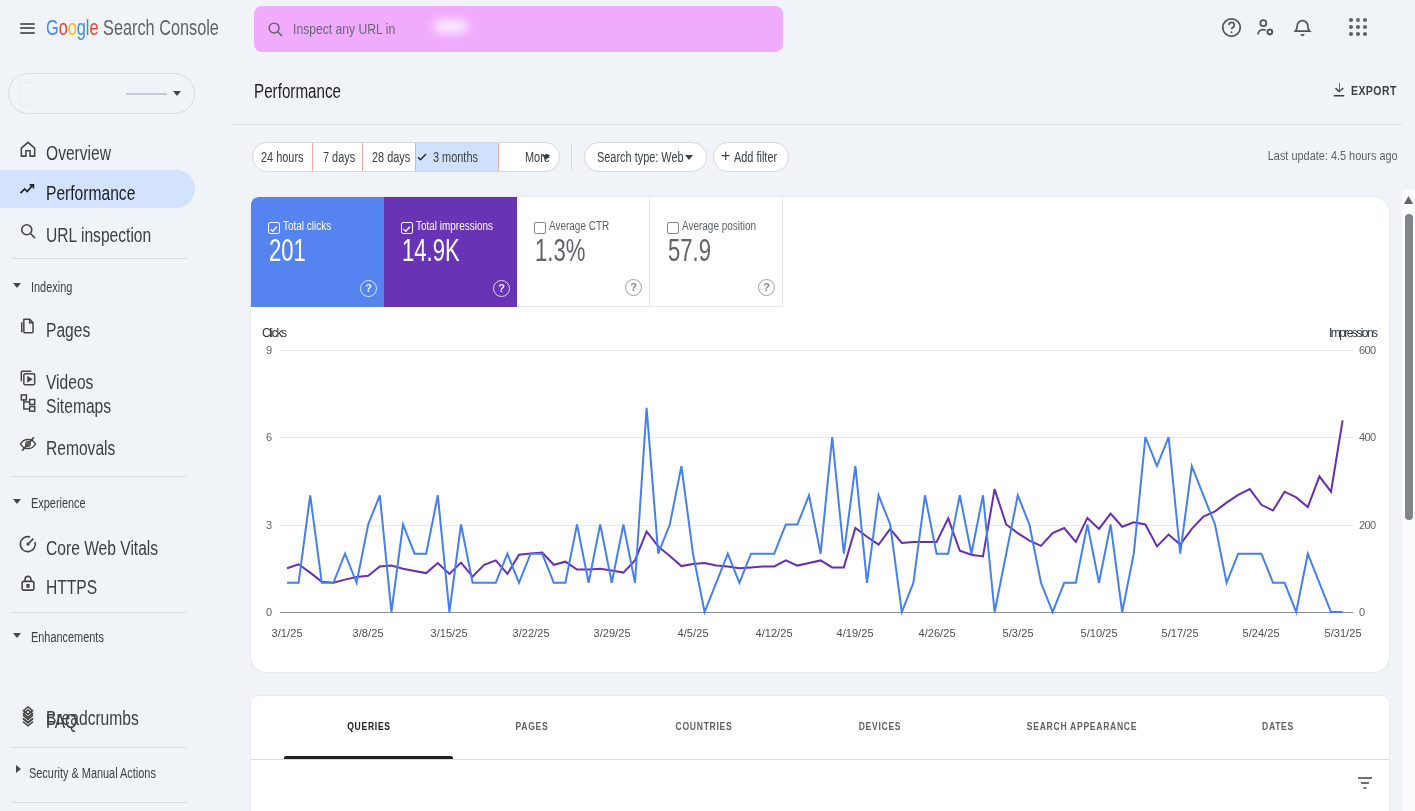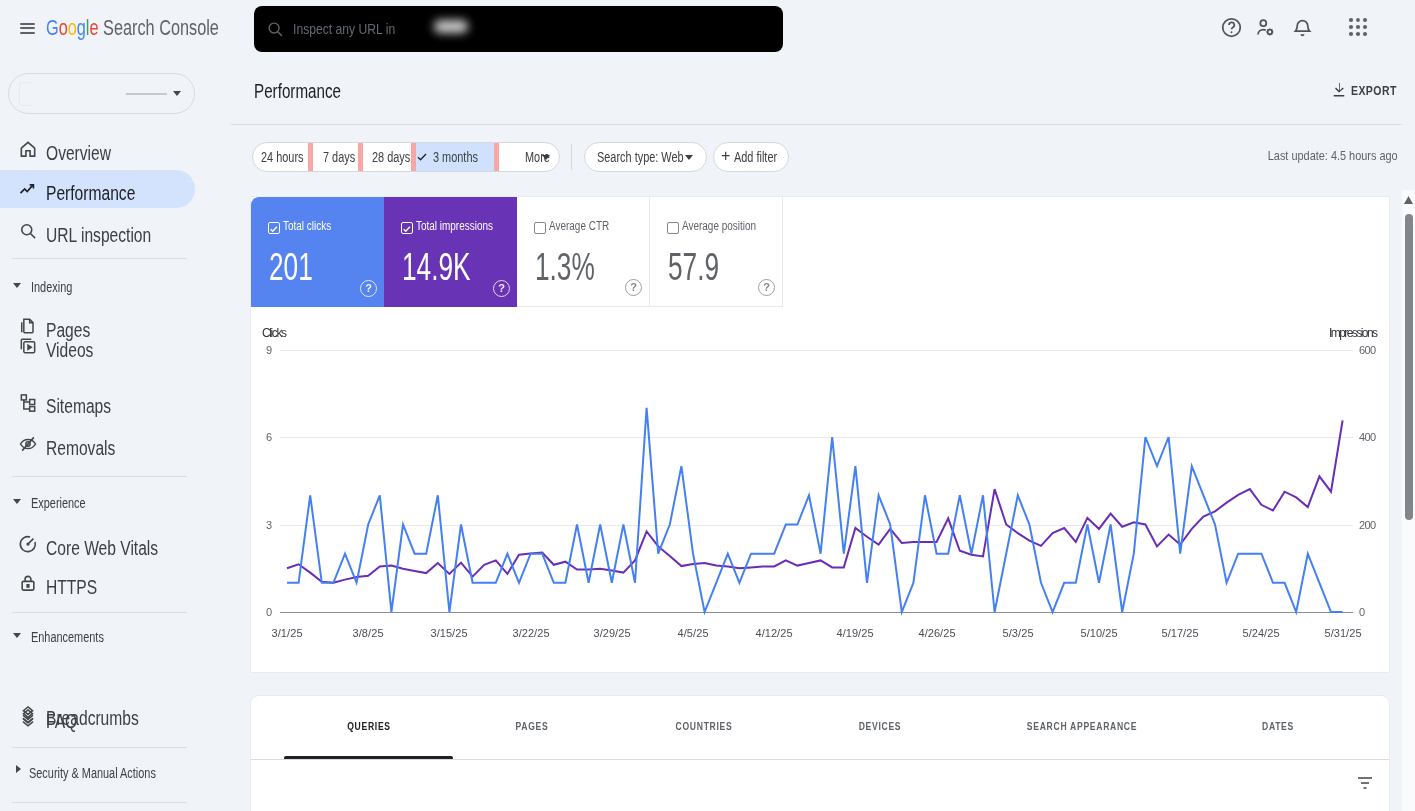--- a/index.html
+++ b/index.html
@@ -5,21 +5,21 @@
 * { margin:0; padding:0; box-sizing:border-box; }
 html,body { width:1415px; height:811px; overflow:hidden; }
 body { font-family:"Liberation Sans", sans-serif; background:#f0f3f8; position:relative; color:#202124; }
 .abs { position:absolute; }
 .t { display:inline-block; transform:scaleX(0.78); transform-origin:0 50%; white-space:nowrap; }
 
 #burger { left:20px; top:23px; width:15px; height:11px; }
 #burger div { height:1.8px; background:#5f6368; margin-bottom:2.7px; border-radius:1px;}
 #logo { left:46px; top:15px; font-size:22px; color:#5f6368;text-align:center; }
 #logo .t { transform:scaleX(0.74); }
-#searchbox { left:254px; top:6px; width:529px; height:46px; background:#000000; border-radius:8px;text-decoration:underline; }
+#searchbox { left:254px; top:6px; width:529px; height:46px; background:#f0abfc; border-radius:8px;text-decoration:underline; }
 #searchbox .ph { position:absolute; left:39px; top:14px; font-size:15px; color:#646a72; }
 #searchbox .ph .t { transform:scaleX(0.81); }
 #blurblob { position:absolute; left:180px; top:14px; width:34px; height:13px; background:#fdfeff; filter:blur(5px); border-radius:6px; opacity:.8;}
 .topicon { top:17px; }
 
 #proppill { left:8px; top:73px; width:187px; height:41px; border:1px solid #d7dade; border-radius:21px; }
 #ghostlogo { position:absolute; left:10px; top:8px; width:13px; height:24px; border:1.5px solid #e7eaf0; border-right:none; border-radius:2px;}
 #ghostline { position:absolute; left:117px; top:19px; width:41px; height:1.5px; background:#c3c8d2; }
 #proparrow { position:absolute; left:164px; top:17px; width:0; height:0; border:4.5px solid transparent; border-top:5.5px solid #43474c; }
 #ptitle { left:254px; top:80px; font-size:20px; color:#202124; }
@@ -31,35 +31,35 @@
 .navitem { left:0; width:230px; height:40px; }
 .navicon { position:absolute; left:18px; top:10px; width:20px; height:20px; }
 .navtext { position:absolute; left:46px; top:13px; font-size:20px; color:#3c4043; }
 .navhead { position:absolute; left:31px; top:13px; font-size:14px; color:#3c4043; }
 .tri { position:absolute; left:13px; top:17px; width:0; height:0; border:4.5px solid transparent; border-top:5.5px solid #444746; }
 .trir { position:absolute; left:16px; top:13px; width:0; height:0; border:4.5px solid transparent; border-left:5.5px solid #444746; }
 .sdiv { position:absolute; left:12px; width:175px; height:1px; background:#d9dde3; }
 #activepill { left:0; top:170px; width:195px; height:38px; background:#d3e3fd; border-radius:0 20px 20px 0; }
 
 #seg { left:252px; top:142px; height:30px; border:1px solid #d5d8dc; border-radius:15px; background:#fff; display:flex; align-items:stretch; overflow:hidden;}
-.segitem { font-size:14px; color:#3c4043; border-right:5px solid #fca5a5; display:flex; align-items:center; flex-shrink:0; position:relative;}
+.segitem { font-size:14px; color:#3c4043; border-right:1px solid #fca5a5; display:flex; align-items:center; flex-shrink:0; position:relative;}
 .seg3m { background:#cfe1fc; }
 #vsep { left:571px; top:144px; width:1px; height:26px; background:#d5d8dc; }
 .chip { position:absolute; top:142px; height:30px; border:1px solid #d5d8dc; border-radius:15px; background:#fff; font-size:14px; color:#3c4043; display:flex; align-items:center;}
 #lastupd { top:148px; right:17px; font-size:13px; color:#5f6368; }
 #lastupd .t { transform:scaleX(0.84); transform-origin:100% 50%; }
 .darr { display:inline-block; width:0; height:0; border:4.5px solid transparent; border-top:5.5px solid #3c4043; margin-top:5px;}
 
-#card1 { left:251px; top:197px; width:1138px; height:475px; background:#fff; border-radius:0; box-shadow:0 0 0 1px #e8ebef; }
+#card1 { left:251px; top:197px; width:1138px; height:475px; background:#fff; border-radius:16px; box-shadow:0 0 0 1px #e8ebef; }
 #card2 { left:251px; top:696px; width:1138px; height:115px; background:#fff; border-radius:8px 8px 0 0; box-shadow:0 0 0 1px #e8ebef; }
 .tile { position:absolute; top:0; width:133px; height:110px; }
 .tile .cb { position:absolute; left:17px; top:25px; width:12px; height:12px; border:1.5px solid; border-radius:2px; }
 .tile .lbl { position:absolute; left:32px; top:22px; font-size:12px; }
 .tile .lbl .t { transform:scaleX(0.83); }
-.tile .val { position:absolute; left:18px; top:54px; font-size:38px; line-height:32px;}
+.tile .val { position:absolute; left:18px; top:37px; font-size:32px; line-height:32px;}
 .tile .val .t { transform:scaleX(0.69); }
 .tile .q { position:absolute; right:7px; bottom:10px; width:17px; height:17px; border:1.5px solid; border-radius:50%; font-size:11px; text-align:center; line-height:15px; font-weight:700;}
 
 .tab { position:absolute; top:720px; font-size:11px; font-weight:700; letter-spacing:.9px; color:#5f6368; transform:translateX(-50%) scaleX(0.78); white-space:nowrap;}
 #tabline { left:251px; top:759px; width:1138px; height:1px; background:#dadce0; }
 #tabind { left:284px; top:756px; width:169px; height:3px; background:#202124; border-radius:2px 2px 0 0;}
 
 #scrolltrack { left:1402px; top:190px; width:13px; height:621px; background:#fafbfc; }
 #scrollthumb { left:1405px; top:214px; width:8px; height:306px; background:#80868b; border-radius:4px; }
 </style>
@@ -147,21 +147,21 @@
     <div class="navhead"><span class="t">Indexing</span></div>
   </div>
 <div class="abs navitem" style="top:306px">
   <svg class="navicon" viewBox="0 0 24 24" fill="none" stroke="#444746" stroke-width="1.8">
       <path d="M7 4h7l4 4v11a1 1 0 0 1-1 1H8a1 1 0 0 1-1-1z"></path>
       <path d="M14 4v4h4"></path>
       <path d="M4.5 7.5v12"></path>
     </svg>
   <div class="navtext"><span class="t">Pages</span></div>
   </div>
-<div class="abs navitem" style="top:326px">
+<div class="abs navitem" style="top:358px">
   <svg class="navicon" viewBox="0 0 24 24" fill="none" stroke="#444746" stroke-width="1.8">
       <rect x="7" y="7" width="13" height="13" rx="1.5"></rect>
       <path d="M4 16V5a1 1 0 0 1 1-1h11"></path>
       <path d="M12 11l4 2.5-4 2.5z" fill="#444746"></path>
     </svg>
   <div class="navtext"><span class="t">Videos</span></div>
   </div>
 <div class="abs navitem" style="top:382px">
   <svg class="navicon" viewBox="0 0 24 24" fill="none" stroke="#444746" stroke-width="1.8">
       <rect x="4" y="3.5" width="6" height="6"></rect>

